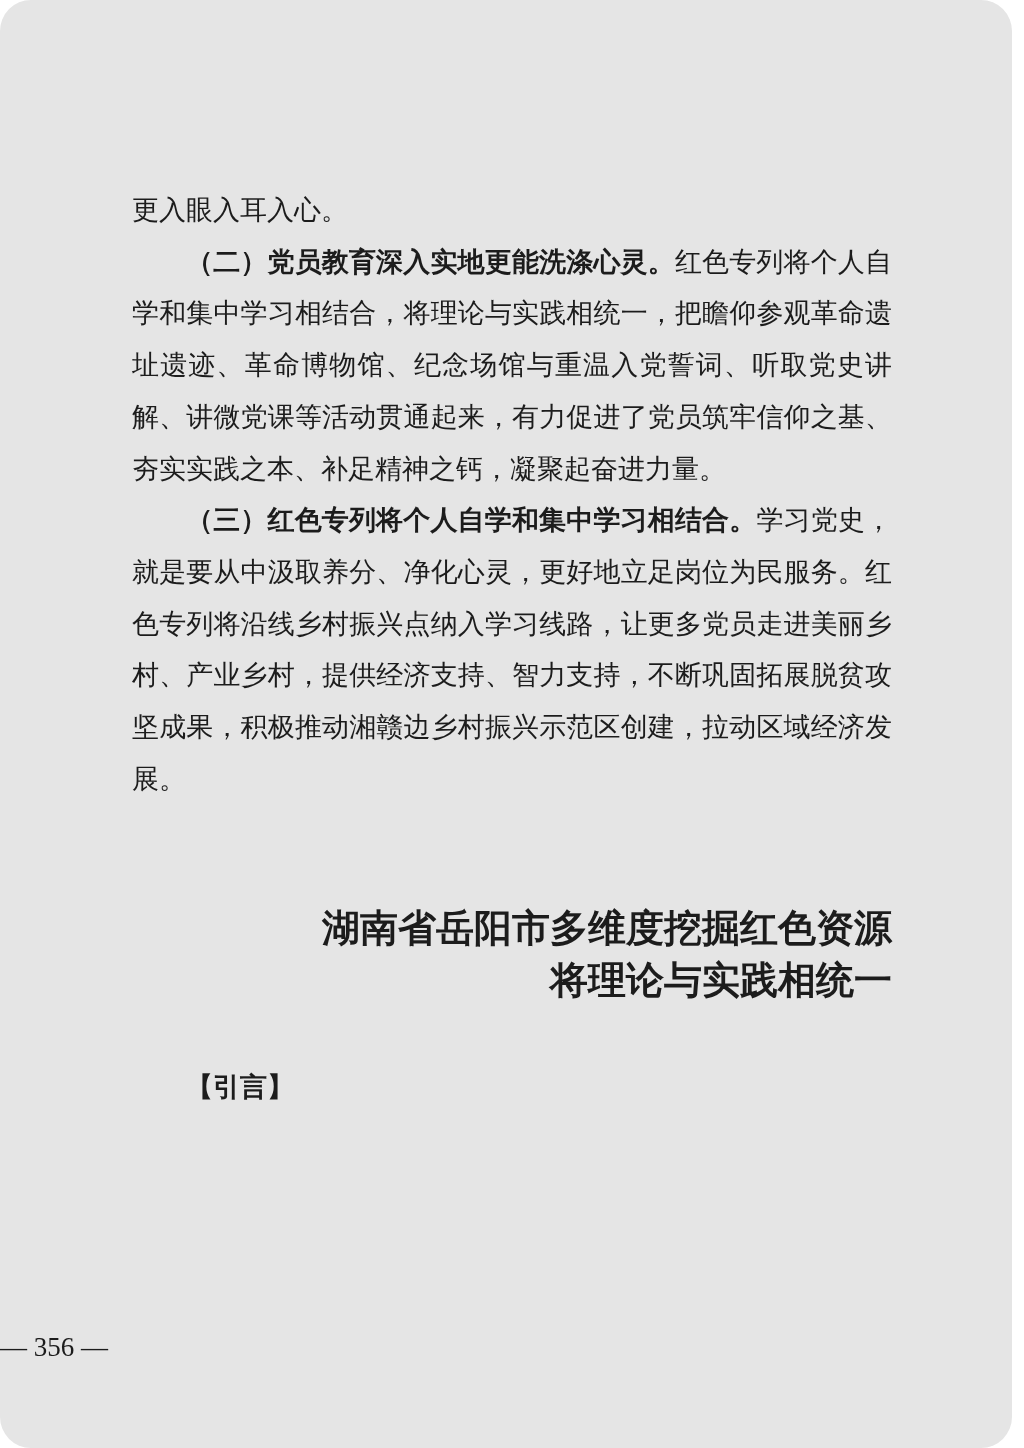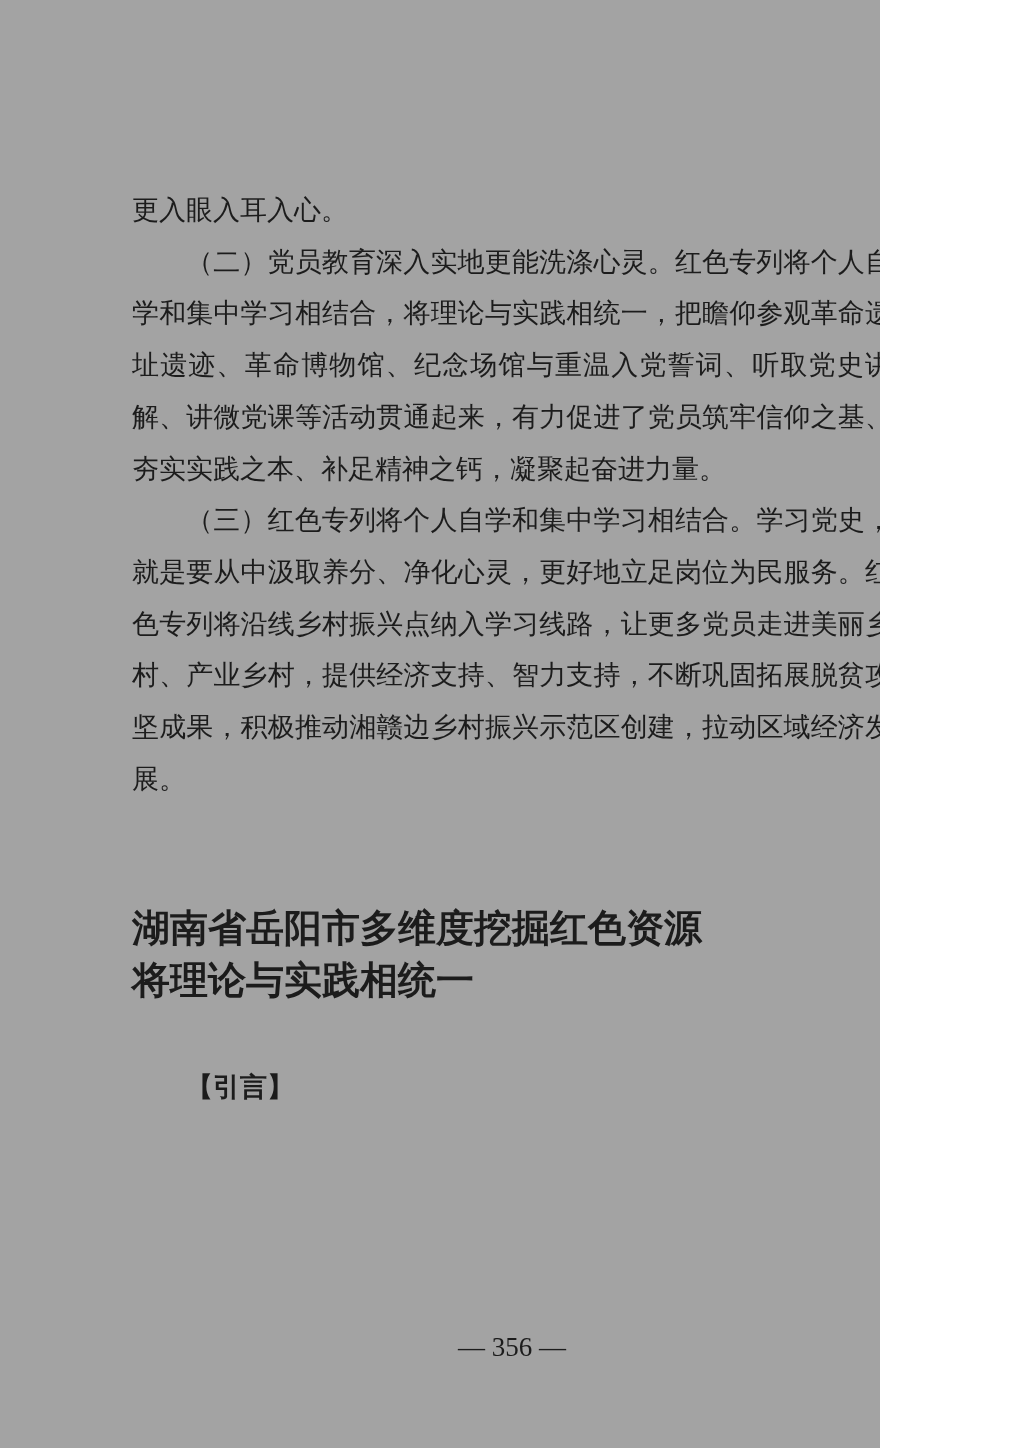--- a/index.html
+++ b/index.html
@@ -6,65 +6,66 @@
   html, body { margin: 0; padding: 0; }
   body {
     width: 1024px;
     height: 1448px;
     background: #ffffff;
     font-family: "Liberation Serif", serif;
     color: #1c1c1c;
   }
   .page {
     position: relative;
-    width: 880px;
+    width: 1012px;
     height: 1448px;
-    background: #a3a3a3;
+    background: #e5e5e5;
     overflow: hidden;
+    border-radius: 31px;
   }
   .text-col {
     position: absolute;
     left: 132px;
     top: 185px;
     width: 760px;
   }
   .para {
     margin: 0;
     font-size: 27px;
     line-height: 51.7px;
     text-align: justify;
     letter-spacing: 0;
   }
   .para.indent { text-indent: 2em; }
   .lead {
-    font-weight: 400;
+    font-weight: 700;
     font-family: "Liberation Sans", sans-serif;
   }
   .article-title {
     margin-top: 97px;
     font-size: 38px;
     line-height: 52px;
     font-weight: 700;
-    text-align: left;
+    text-align: right;
     font-family: "Liberation Serif", serif;
   }
   .section-label {
     margin-top: 56px;
     font-size: 27px;
     line-height: 51.7px;
     font-weight: 700;
     text-indent: 2em;
     font-family: Liberation Serif, serif;
   }
   .page-number {
     position: absolute;
     top: 1332px;
     left: 0;
     width: 1024px;
-    text-align: center;
+    text-align: left;
     font-size: 27px;
     line-height: 30px;
     font-family: "Liberation Serif", serif;
     color: #1c1c1c;
   }
 </style>
 </head>
 <body>
 
 <div class="page">

